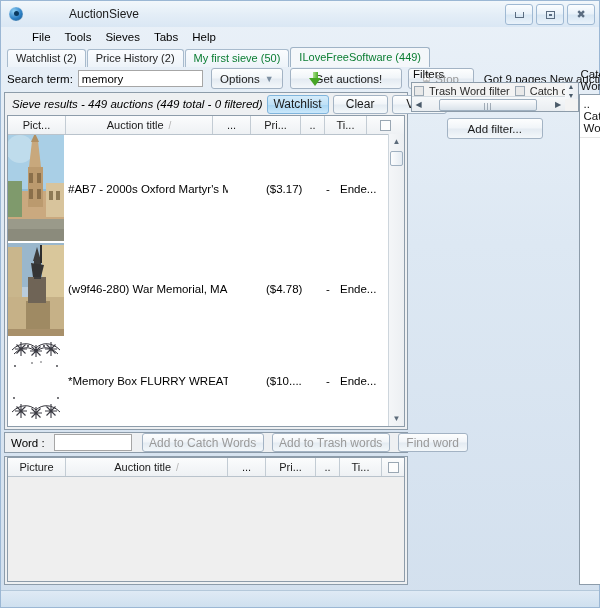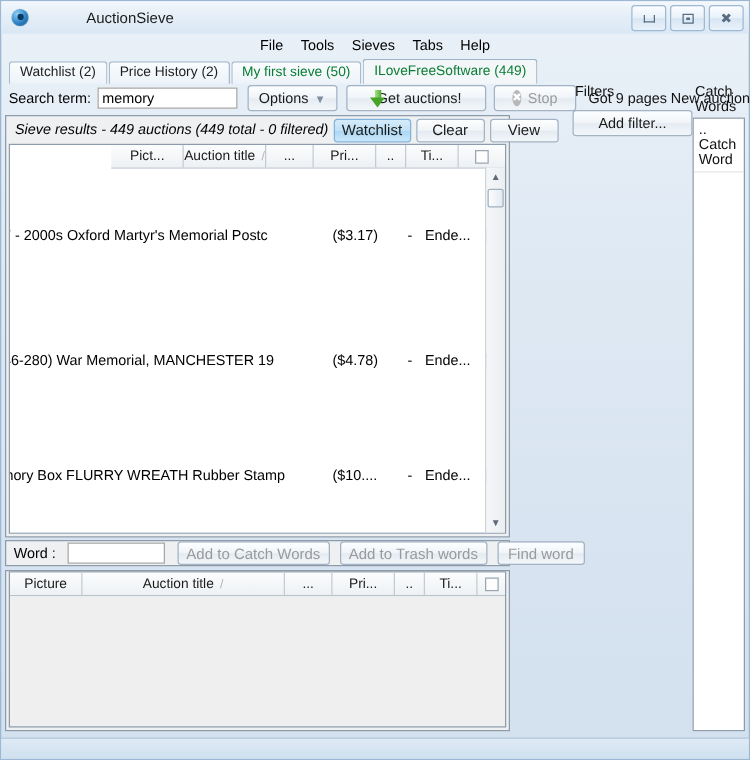--- a/index.html
+++ b/index.html
@@ -38,21 +38,21 @@
     background:linear-gradient(to bottom,#fbfdff 0%,#e8f1f9 48%,#d7e6f3 52%,#e9f2fa 100%);
     display:flex;align-items:center;justify-content:center;
     color:#44556a;font-size:9px;line-height:1;
   }
   .glyph-min{width:9px;height:6px;border:1px solid #5a6c80;border-top:none;box-sizing:border-box;}
   .glyph-max{width:9px;height:8px;border:1px solid #5a6c80;box-sizing:border-box;position:relative;}
   .glyph-max:after{content:"";position:absolute;left:2px;top:2px;width:3px;height:2px;background:#5a6c80;}
   .glyph-close{font-size:11px;color:#5a6c80;font-family:"DejaVu Sans",sans-serif;}
 
   
-  .menubar{height:19px;display:flex;align-items:center;padding-left:0;gap:0px;justify-content:center;}
+  .menubar{height:19px;display:flex;align-items:center;padding-left:24px;gap:0px;}
   .menu-item{padding:2px 7px;font-size:11.5px;color:#000;cursor:default;}
 
   
   .tabstrip{height:21px;display:flex;align-items:flex-end;padding-left:6px;position:relative;}
   .tab{
     height:17px;line-height:17px;padding:0 8px;margin-right:1px;
     border:1px solid #a8bbcd;border-bottom:none;
     border-radius:3px 3px 0 0;
     background:linear-gradient(to bottom,#fafcfe 0%,#edf3f9 100%);
     font-size:11px;color:#1d1d1d;white-space:nowrap;
@@ -61,21 +61,20 @@
   .tab.active{
     height:19px;line-height:19px;color:#0a7d32;
     background:#f4f7fa;border-color:#9fb3c6;
     position:relative;z-index:2;
   }
 
   
   .content{
     position:absolute;left:3px;right:3px;top:66px;bottom:22px;
     display:flex;
-    gap:47px;
   }
   .left-col{width:404px;display:flex;flex-direction:column;}
   .right-col{flex:1;margin-left:3px;display:flex;flex-direction:row;}
 
   
   .searchrow{height:24px;display:flex;align-items:center;gap:0;}
   .lbl{font-size:11.5px;margin:0 5px 0 3px;white-space:nowrap;}
   .txtinput{
     height:17px;border:1px solid #a6a6a6;background:#fff;
     font-size:11.5px;padding:0 3px;box-sizing:border-box;
@@ -119,21 +118,21 @@
     padding:0 3px;gap:4px;
   }
   .results-title{font-size:11.5px;flex:1;white-space:nowrap;padding-left:4px;font-style:italic;}
   .btn-watchlist{
     background:linear-gradient(to bottom,#d5ecfa 0%,#bfe1f7 50%,#a9d6f3 51%,#cbe8fb 100%);
     border-color:#7fb4dc;
   }
   
   .tbl-wrap{
     flex:1;margin:0 2px 2px 2px;border:1px solid #8d9caa;background:#fff;
-    display:flex;flex-direction:column;overflow:hidden;position:relative;align-items:flex-end;
+    display:flex;flex-direction:column;overflow:hidden;position:relative;
   }
   .thead{
     display:flex;height:18px;flex:0 0 18px;
     background:linear-gradient(to bottom,#fbfcfd 0%,#eef1f4 100%);
     border-bottom:1px solid #b9c3cc;
   }
   .th{
     border-right:1px solid #c3ccd4;
     display:flex;align-items:center;justify-content:center;
     font-size:11px;color:#1a1a1a;box-sizing:border-box;overflow:hidden;
@@ -283,21 +282,21 @@
     <div class="tab green">My first sieve (50)</div>
     <div class="tab active">ILoveFreeSoftware (449)</div>
   </div>
 
   <div class="content">
 
     <div class="left-col">
 
       <div class="searchrow">
         <span class="lbl">Search term:</span>
-        <input class="txtinput" style="width: 112px;" value="memory">
+        <input class="txtinput" style="width: 125px;" value="memory">
         <div class="btn" style="margin-left:8px;width:72px;">
           <span>Options</span>
           <span class="chev">▼</span>
         </div>
         <div class="btn" style="margin-left:7px;width:112px;">
           <span class="grn-arrow">
             <span class="stem"></span>
               <span class="head"></span>
           </span>
           <span>Get auctions!</span>
@@ -515,20 +514,39 @@
           <div class="temp-body"></div>
         </div>
       </div>
 
     </div>
 
     <div class="right-col">
 
       <div class="grp">
         <div class="grp-label">Filters</div>
+        <div class="filters-box">
+          <div class="filters-row">
+            <span class="mini-cb"></span>
+            <span>Trash Word filter</span>
+            <span class="mini-cb"></span>
+            <span>Catch ow</span>
+          </div>
+          <div class="vscroll-mini">
+            <span>▲</span>
+            <span>▼</span>
+          </div>
+          <div class="hscroll">
+            <span class="hs-arrow">◀</span>
+            <span class="hs-track">
+              <span class="hs-thumb">|||</span>
+            </span>
+            <span class="hs-arrow">▶</span>
+          </div>
+        </div>
         <div class="addfilter-wrap">
           <div class="btn" style="width:96px;">Add filter...</div>
         </div>
       </div>
 
       <div class="panel-sep"></div>
 
       <div class="grp" style="flex:1;min-height:0;display:flex;flex-direction:column;">
         <div class="grp-label">Catch Words</div>
         <div class="listbox" style="flex:1;min-height:0;">

